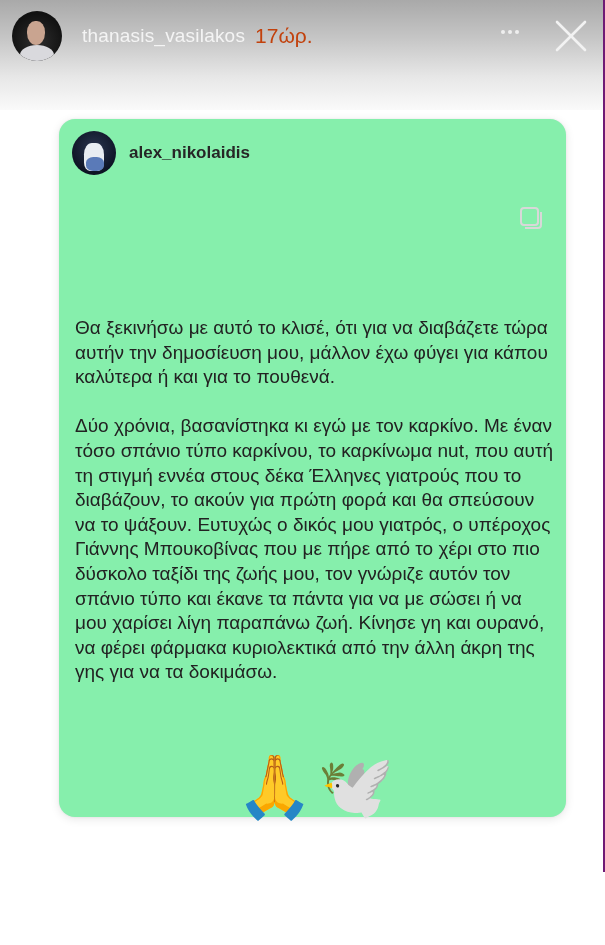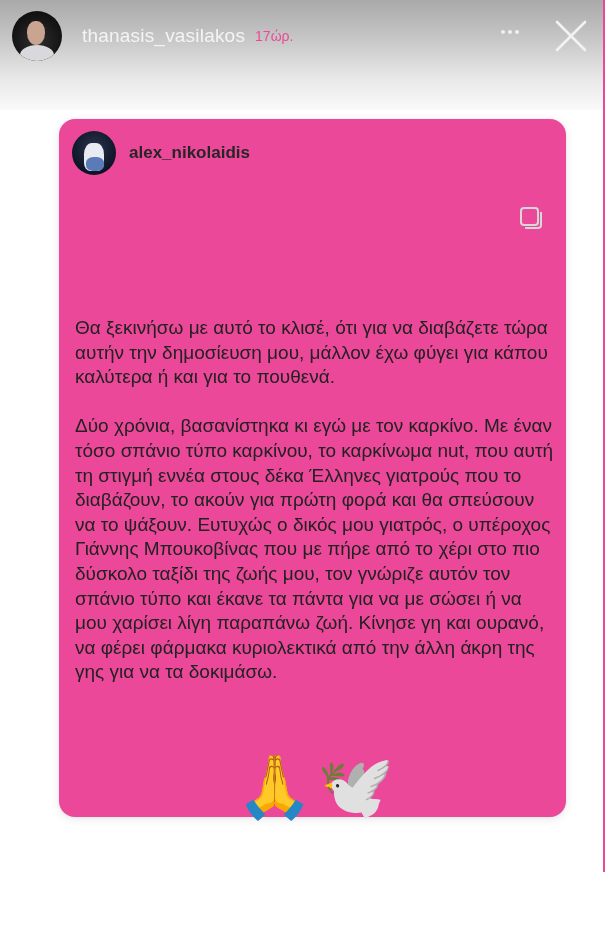--- a/index.html
+++ b/index.html
@@ -8,21 +8,21 @@
       height: 945px;
       overflow: hidden;
       background: #ffffff;
       font-family: "Liberation Sans", "DejaVu Sans", sans-serif;
     }
     .screen {
       position: relative;
       width: 605px;
       height: 872px;
       background: #ffffff;
-      border-right: 2px solid #ec4899;
+      border-right: 2px solid #701a75;
     }
     .top-gradient {
       position: absolute;
       left: 0; top: 0;
       width: 100%;
       height: 110px;
       background: linear-gradient(to bottom, #a9a9a9 0%, #c6c6c6 35%, #e7e7e7 70%, #fafafa 100%);
     }
     .story-header {
       position: absolute;
@@ -56,22 +56,22 @@
       background: #d9d9dd;
     }
     .username {
       margin-left: 20px;
       font-size: 19px;
       color: #f4f4f4;
       letter-spacing: 0.2px;
     }
     .timestamp {
       margin-left: 10px;
-      font-size: 14px;
-      color: #ec4899;
+      font-size: 21px;
+      color: #c2410c;
     }
     .more-btn {
       position: absolute;
       left: 495px; top: 22px;
       width: 30px; height: 20px;
       display: flex; align-items: center; justify-content: center;
       gap: 3px;
     }
     .more-btn span {
       width: 4px; height: 4px;
@@ -81,21 +81,21 @@
     }
     .close-btn {
       position: absolute;
       left: 553px; top: 18px;
       width: 36px; height: 36px;
     }
     .card {
       position: absolute;
       left: 59px; top: 119px;
       width: 507px; height: 698px;
-      background: #ec4899;
+      background: #86efac;
       border-radius: 16px;
       box-shadow: 0 2px 10px rgba(0,0,0,0.10), 0 0 2px rgba(0,0,0,0.08);
     }
     .card-header {
       position: absolute;
       left: 13px; top: 12px;
       display: flex;
       align-items: center;
     }
     .card-avatar {

